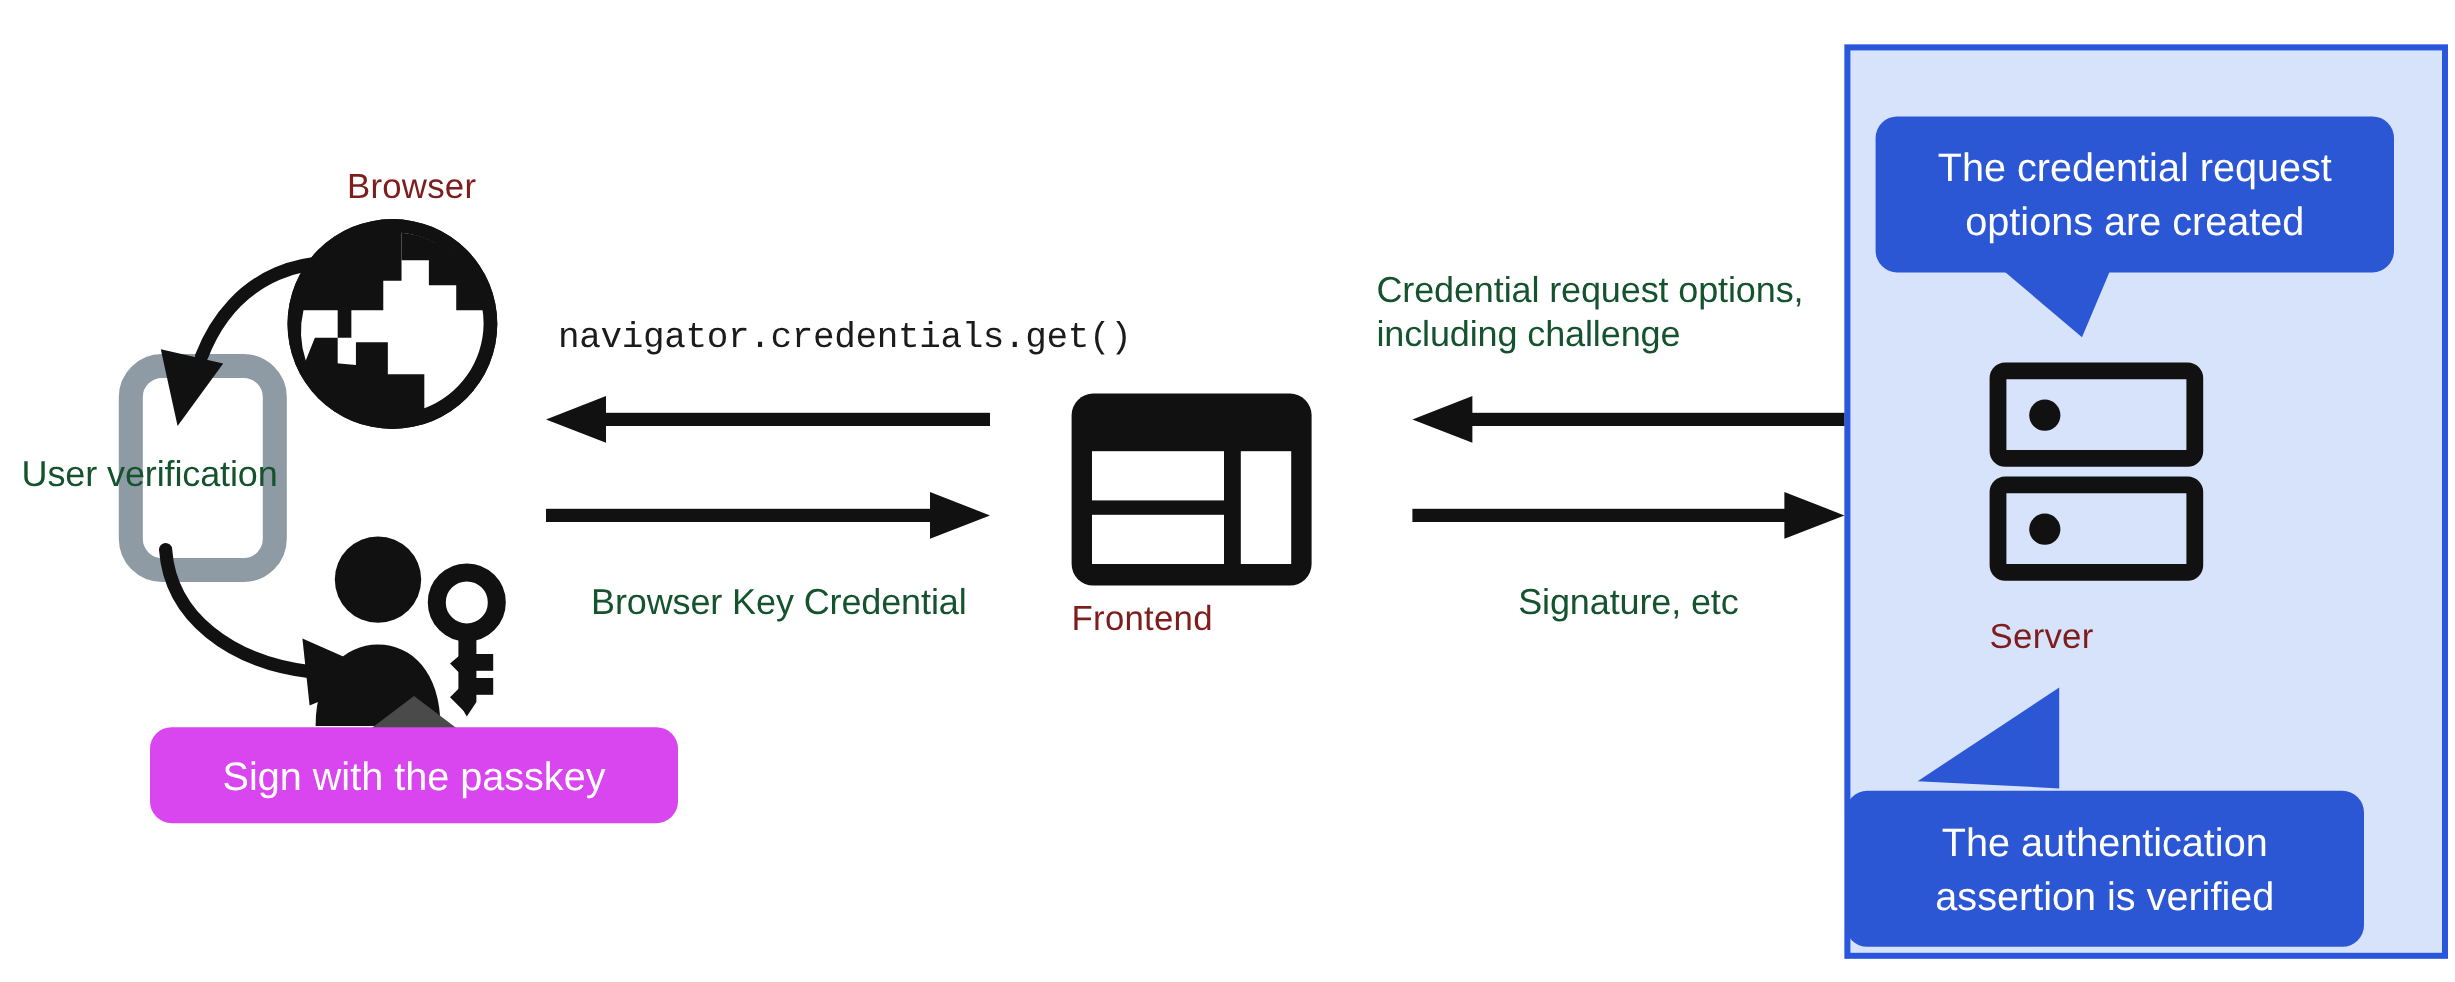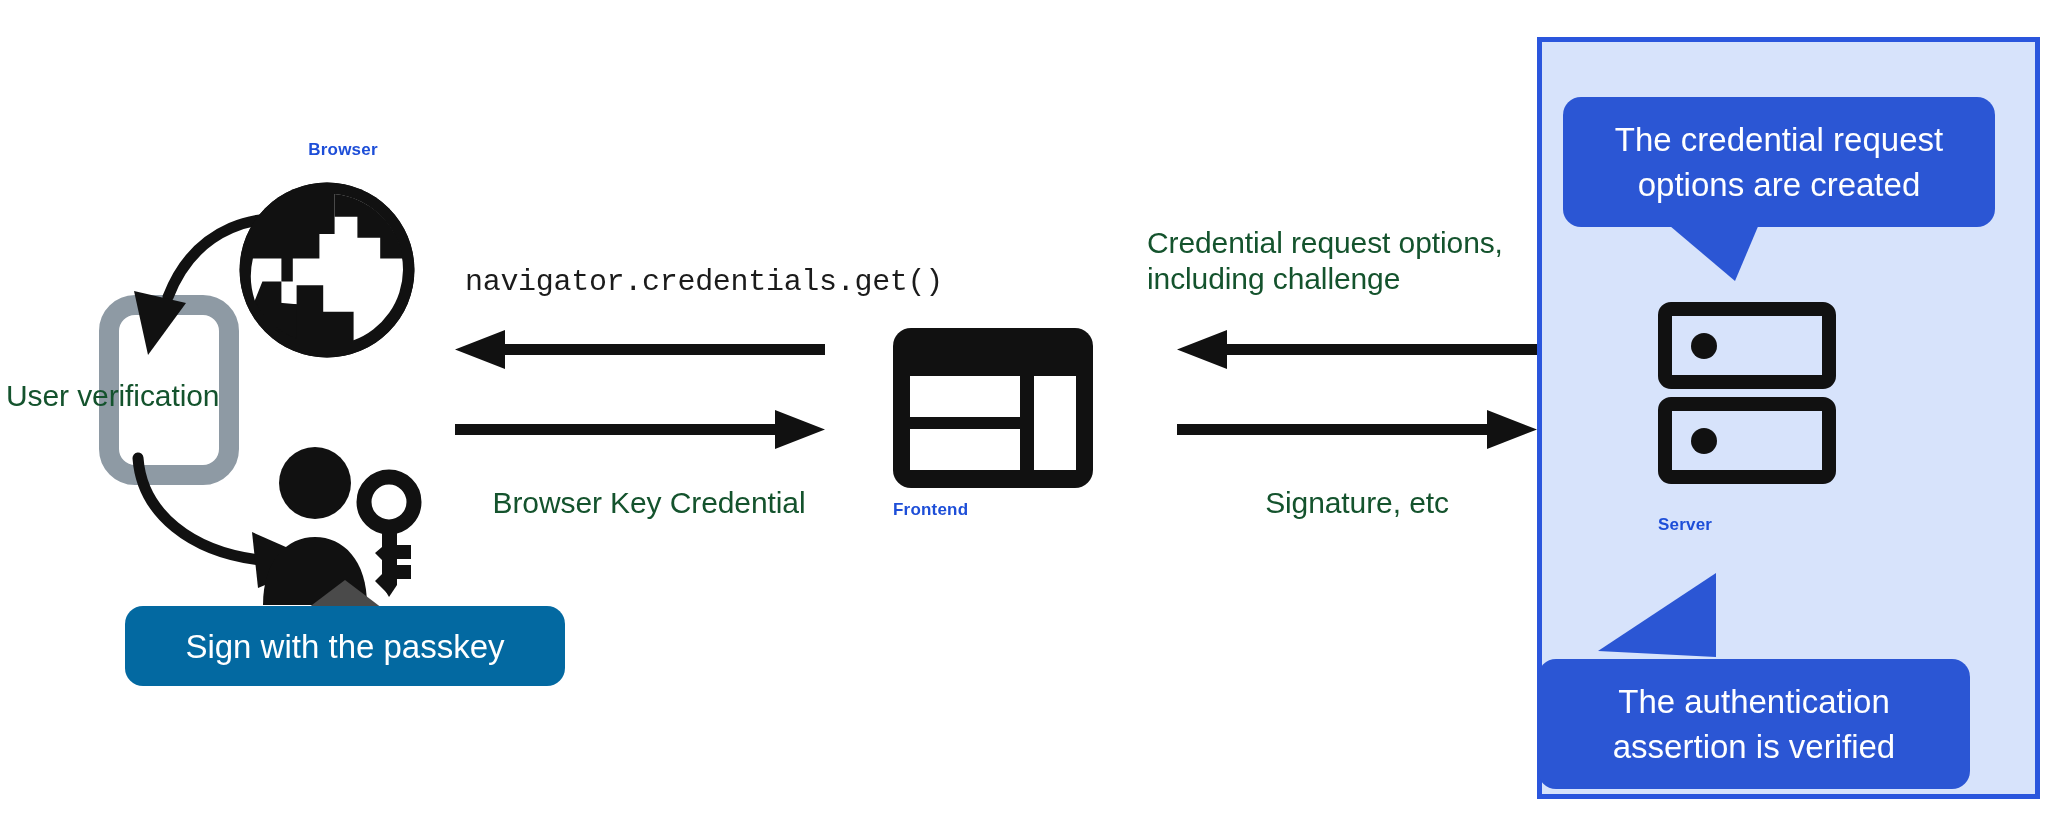--- a/index.html
+++ b/index.html
@@ -12,23 +12,23 @@
   .lbl{
     font-family:"Liberation Sans",sans-serif;
     color:#14532d;
     font-size:30px;
     line-height:36px;
     white-space:pre-line;
     letter-spacing:-0.1px;
   }
   .lbl-bold{
     font-family:"Liberation Sans",sans-serif;
-    color:#1d4ed8;
-    font-weight:bold;
-    font-size:17px;
+    color:#7f1d1d;
+    font-weight:normal;
+    font-size:29px;
     letter-spacing:0.2px;
   }
   .lbl-mono{
     font-family:"Liberation Mono",monospace;
     color:#1b1b1b;
     font-size:30px;
     letter-spacing:-0.3px;
     white-space:nowrap;
   }
 
@@ -47,21 +47,21 @@
     font-size:33px;
     line-height:45px;
     text-align:center;
     display:flex;
     align-items:center;
     justify-content:center;
     white-space:pre-line;
     box-sizing:border-box;
   }
   .bubble-blue{background:#2b56d4;margin-top:24px;}
-  .bubble-gray{background:#0369a1;}
+  .bubble-gray{background:#d946ef;}
 
   
   svg{display:block;overflow:visible;}
 </style>
 </head>
 <body>
 
 <div id="stage">
 
   <div class="abs" id="server-panel"></div>
@@ -80,21 +80,21 @@
     </svg>
   </div>
 
   <div class="abs" style="left:110px;top:450px;width:240px;height:140px;">
     <svg width="240" height="140" viewBox="0 0 240 140">
       <path d="M28,8 C32,64 82,102 150,110" fill="none" stroke="#111" stroke-width="11" stroke-linecap="round"></path>
       <polygon points="210,112 142,82 148,138" fill="#111"></polygon>
     </svg>
   </div>
 
-  <div class="abs lbl" style="left:6px;top:378px;width:250px;">User verification</div>
+  <div class="abs lbl" style="left:18px;top:378px;width:250px;">User verification</div>
 
   <div class="abs lbl-bold" style="left:273px;top:140px;width:140px;text-align:center;">Browser</div>
 
   <div class="abs" style="left:232px;top:175px;width:190px;height:190px;">
     <svg width="190" height="190" viewBox="0 0 100 100">
       <circle cx="50" cy="50" r="46" fill="#111"></circle>
       <path d="M50,7 A43,43 0 0 1 93,50 A43,43 0 0 1 50,93 A43,43 0 0 1 7,50 A43,43 0 0 1 50,7 Z
                M50,11 A39,39 0 0 0 11,50 L43,82 L43,66 L30,66 L30,50 L44,50 L44,36 L58,36 L58,24 L72,24 L72,13
                A38.8,38.8 0 0 0 50,11 Z" fill="#ffffff" fill-rule="evenodd" opacity="0"></path>
 

